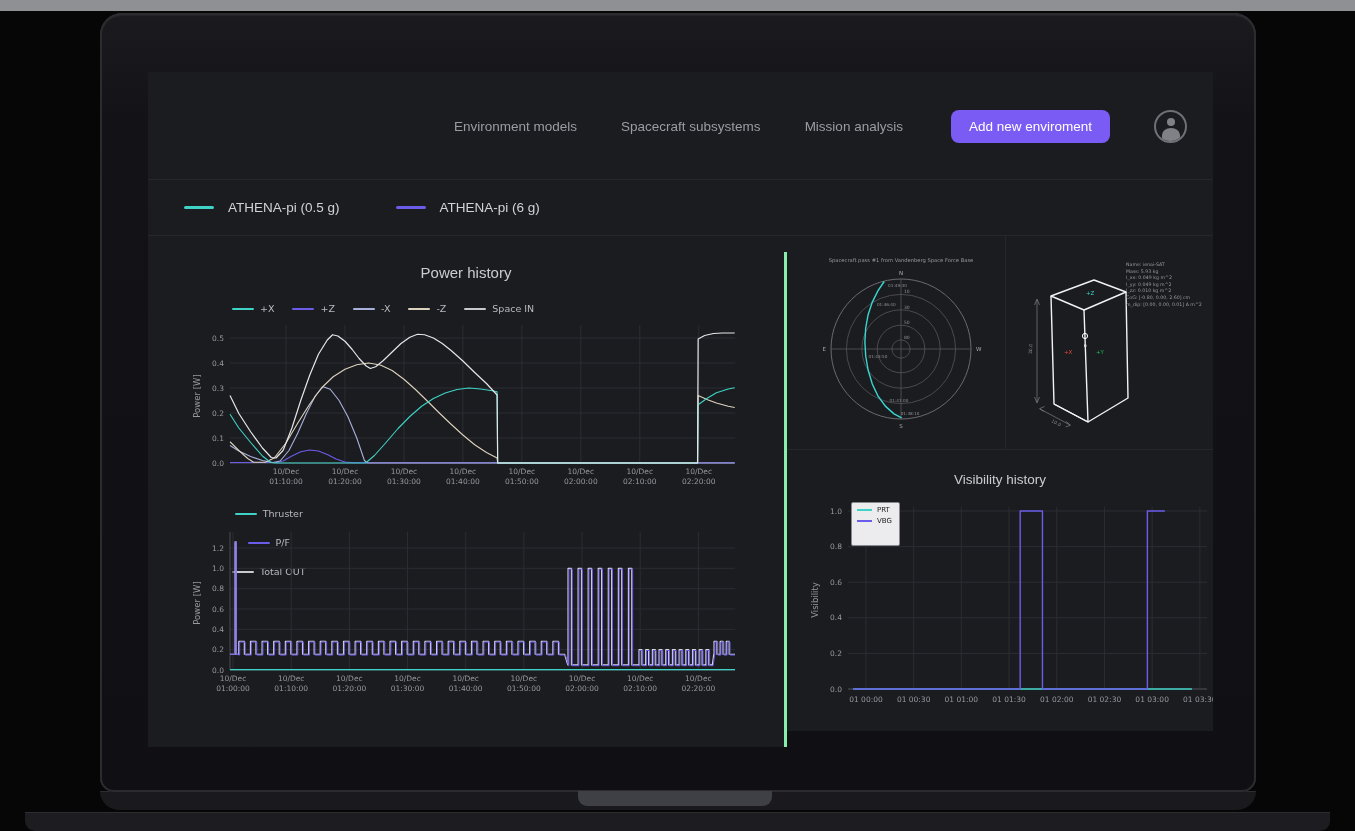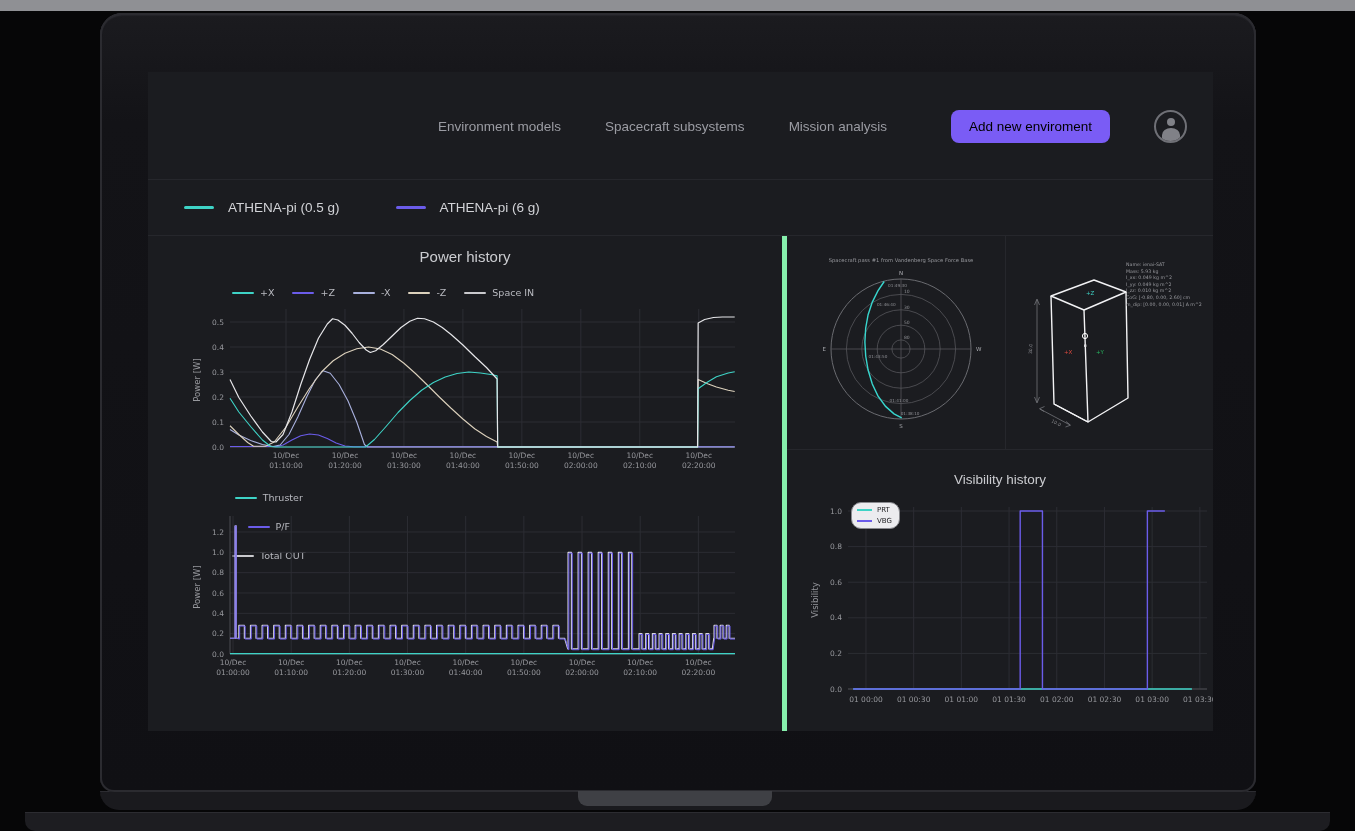--- a/index.html
+++ b/index.html
@@ -25,47 +25,47 @@
   .win-header { position:absolute; left:0; top:0; width:1065px; height:108px;
     border-bottom:1px solid #26272c; display:flex; align-items:center; }
   .logo { position:absolute; left:24px; top:20px; width:90px; height:64px; cursor:pointer; }
   .logo-big { font-size:35px; color:#ffffff; letter-spacing:1px; font-weight:400; line-height:40px; }
   .logo-glyph { display:inline-block; transform:translateY(1px); }
   .logo-dot { position:absolute; left:68px; top:3px; width:5px; height:5px; border-radius:50%; background:#fff; }
   .logo-sub { position:absolute; right:14px; top:46px; font-size:7px; letter-spacing:2px; color:#3ed3c6; }
   .nav-row { position:absolute; left:0; top:0; width:1065px; height:108px;
     display:flex; align-items:center; justify-content:flex-end; gap:44px; padding-right:26px; }
   .nav-item { font-size:13.5px; color:#9b9ca3; cursor:pointer; white-space:nowrap; }
-  .add-btn { background:#7a5cf5; color:#000000; font-size:13.5px; border:none; cursor:pointer;
-    border-radius:8px; padding:9px 18px; margin-left:20px; white-space:nowrap; }
+  .add-btn { background:#7a5cf5; color:#ffffff; font-size:13.5px; border:none; cursor:pointer;
+    border-radius:8px; padding:9px 18px; margin-left:4px; white-space:nowrap; }
   .avatar { width:33px; height:33px; border-radius:50%; border:2px solid #6f7076; position:relative;
     overflow:hidden; cursor:pointer; flex:0 0 auto; }
   .avatar-head { position:absolute; left:10.5px; top:6px; width:8px; height:8px; border-radius:50%; background:#808187; }
   .avatar-bodyshape { position:absolute; left:5.5px; top:16px; width:18px; height:14px; border-radius:50% 50% 0 0; background:#808187; }
 
   .legend-strip { position:absolute; left:0; top:108px; width:1065px; height:56px;
     border-bottom:1px solid #26272c; display:flex; align-items:center; gap:56px; padding-left:36px;text-align:right; }
   .sc-item { display:flex; align-items:center; gap:14px; }
   .sc-line { width:30px; height:2.5px; border-radius:2px; }
   .sc-label { font-size:13.5px; color:#d2d3d7; }
 
   .panel { position:absolute; background:#1b1c20; }
-  .panel-power { left:0; top:164px; width:639px; height:495px; border-right:5px solid #86efac; }
+  .panel-power { left:0; top:180px; width:639px; height:495px; border-right:3px solid #86efac; }
   .panel-pass { left:639px; top:164px; width:219px; height:214px; border-right:1px solid #26272c; border-bottom:1px solid #26272c; }
   .panel-model { left:858px; top:164px; width:207px; height:214px; border-bottom:1px solid #26272c; }
   .panel-vis { left:639px; top:378px; width:426px; height:281px; }
 
   .chart-title { position:absolute; width:100%; text-align:center; font-size:15px; color:#cbccd0; }
   .mini-legend { position:absolute; display:flex; gap:18px; align-items:center; }
   .ml-item { display:flex; align-items:center; gap:6px; }
   .ml-line { width:22px; height:2px; border-radius:1px; }
   .ml-label { font-size:9.5px; color:#b9bac0; font-family:"DejaVu Sans", sans-serif; }
 
   .vis-legend { position:absolute; left:64px; top:52px; background:#ececef; border:1px solid #88898e;
-    border-radius:10px; padding:3px 7px 3px 5px; display:flex; flex-direction:column; gap:3px; }
+    border-radius:2px; padding:3px 7px 20px 5px; display:flex; flex-direction:column; gap:3px; }
   .vl-item { display:flex; align-items:center; gap:5px; }
   .vl-line { width:15px; height:2px; }
   .vl-label { font-size:7px; color:#1c1c1f; font-family:"DejaVu Sans", sans-serif; }
 
   svg text { font-family:"DejaVu Sans", sans-serif; }
 </style>
 </head>
 <body>
 
 <div id="stage">

